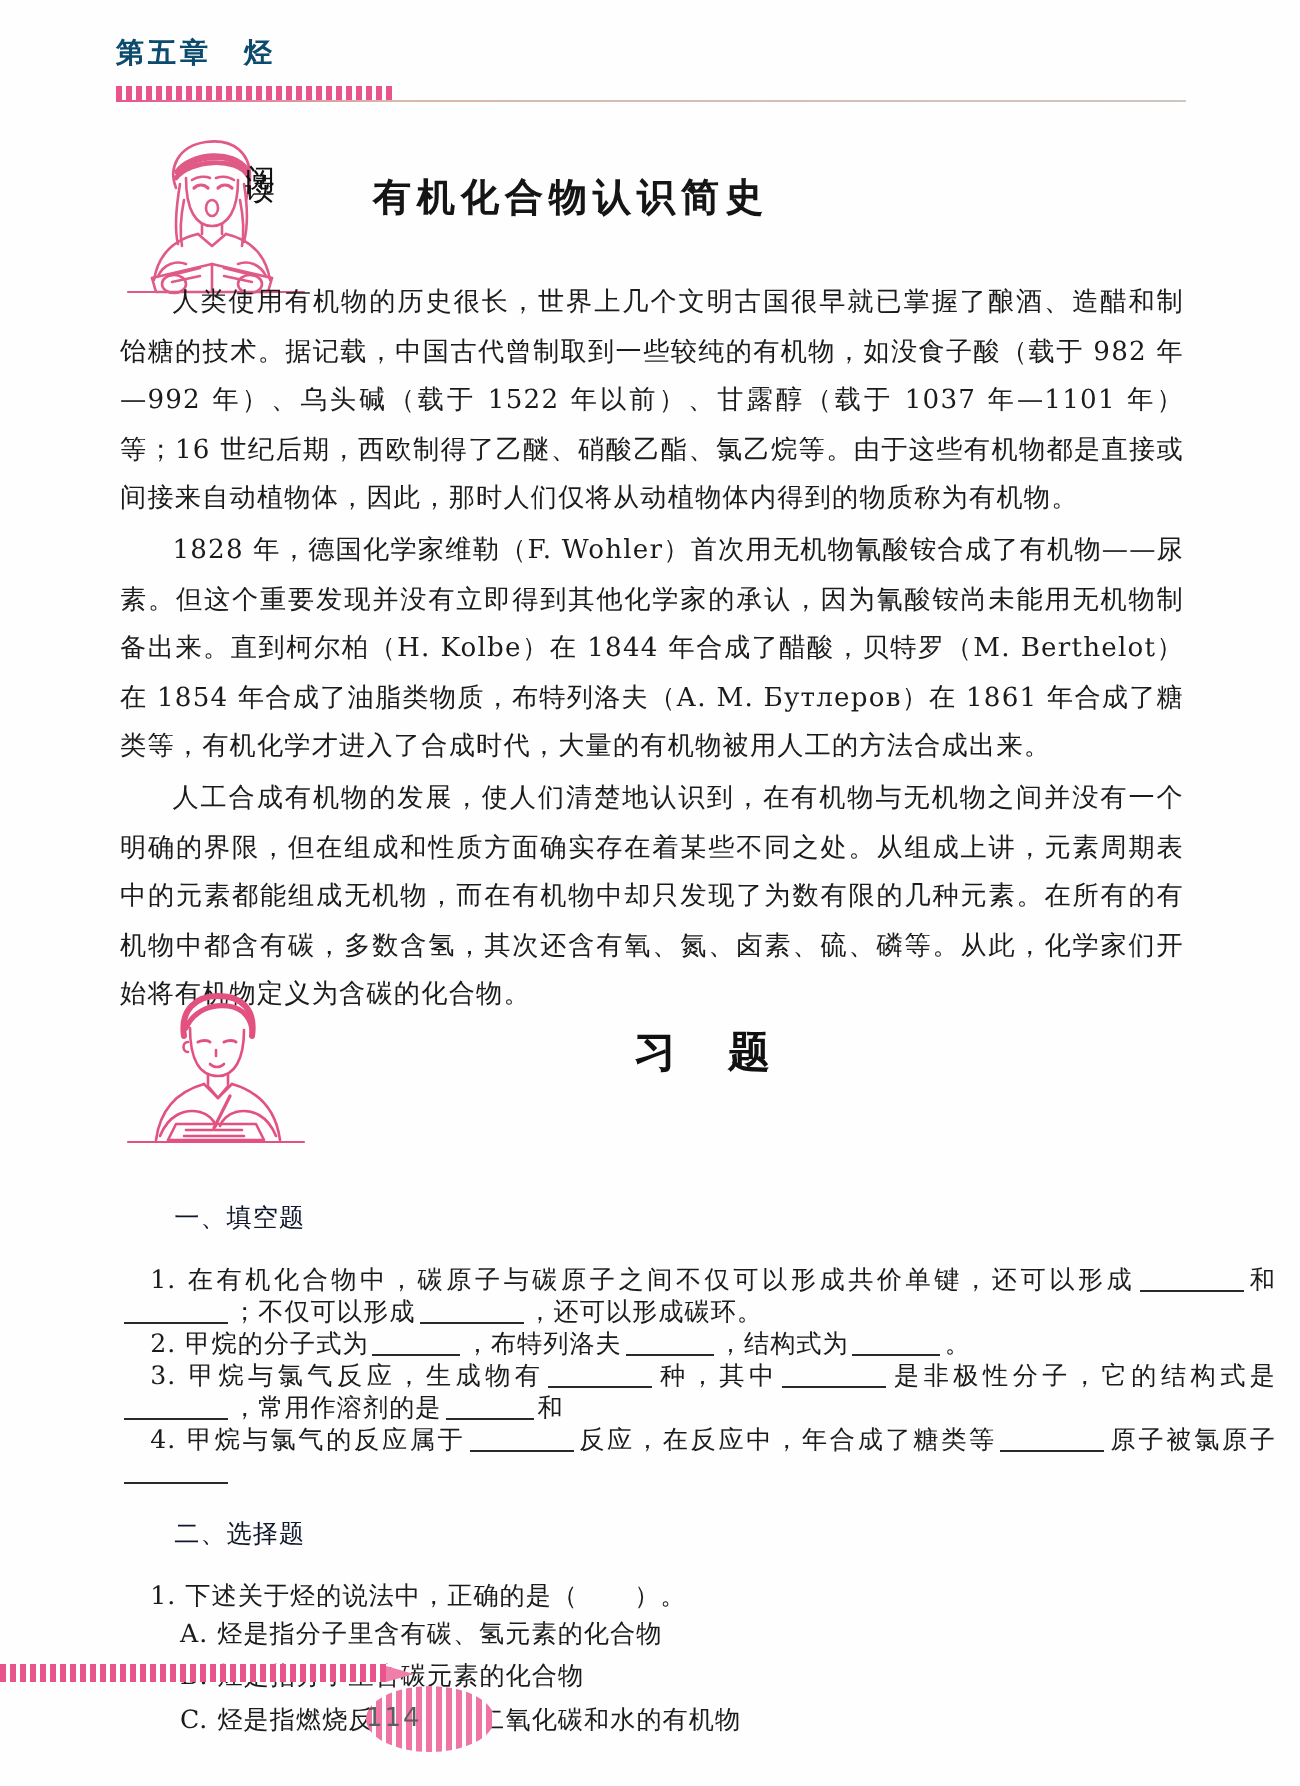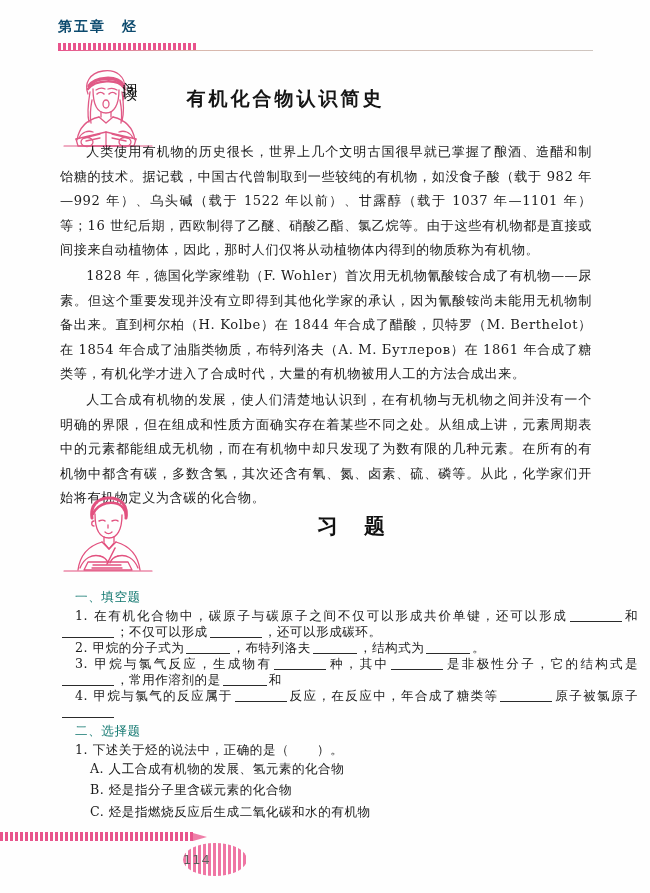--- a/index.html
+++ b/index.html
@@ -136,22 +136,22 @@
     position: absolute;
     left: 60px;
     top: 586px;
     width: 578px;
   }
   .ex-section {
     font-size: 12.6px;
     line-height: 21.8px;
     letter-spacing: 0.5px;
     text-indent: 1.2em;
-    margin: 0;
-    color: #0f766e;
+    margin: 12px;
+    color: #0f172a;
   }
   .ex-item {
     font-size: 12.6px;
     line-height: 16px;
     letter-spacing: 0.5px;
     text-indent: 1.2em;
     margin: 0;
     text-align: justify;
     color: #1b1b1b;
   }
@@ -360,21 +360,21 @@
       <span>甲烷与氯气的反应属于</span><span class="blank"></span><span>反应，在反应中，年合成了糖类等</span><span class="blank"></span><span>原子被氯原子</span><span class="blank"></span>
     </p>
 
     <p class="ex-section">二、选择题</p>
 
     <p class="ex-item">
       <span>1.</span>
       <span>下述关于烃的说法中，正确的是（</span><span class="paren-blank"></span><span>）。</span>
     </p>
 
-    <p class="ex-choice">A. 人工合成有机物的发展、氢元素的化合物</p>
+    <p class="ex-choice">A. 烃是指分子里含有碳、氢元素的化合物</p>
     <p class="ex-choice">B. 烃是指分子里含碳元素的化合物</p>
     <p class="ex-choice">C. 烃是指燃烧反应后生成二氧化碳和水的有机物</p>
   </div>
 
   <div class="footer-stripes"></div>
   <div class="footer-tail"></div>
   <div class="page-badge">
     <span class="page-num">114</span>
   </div>
 

